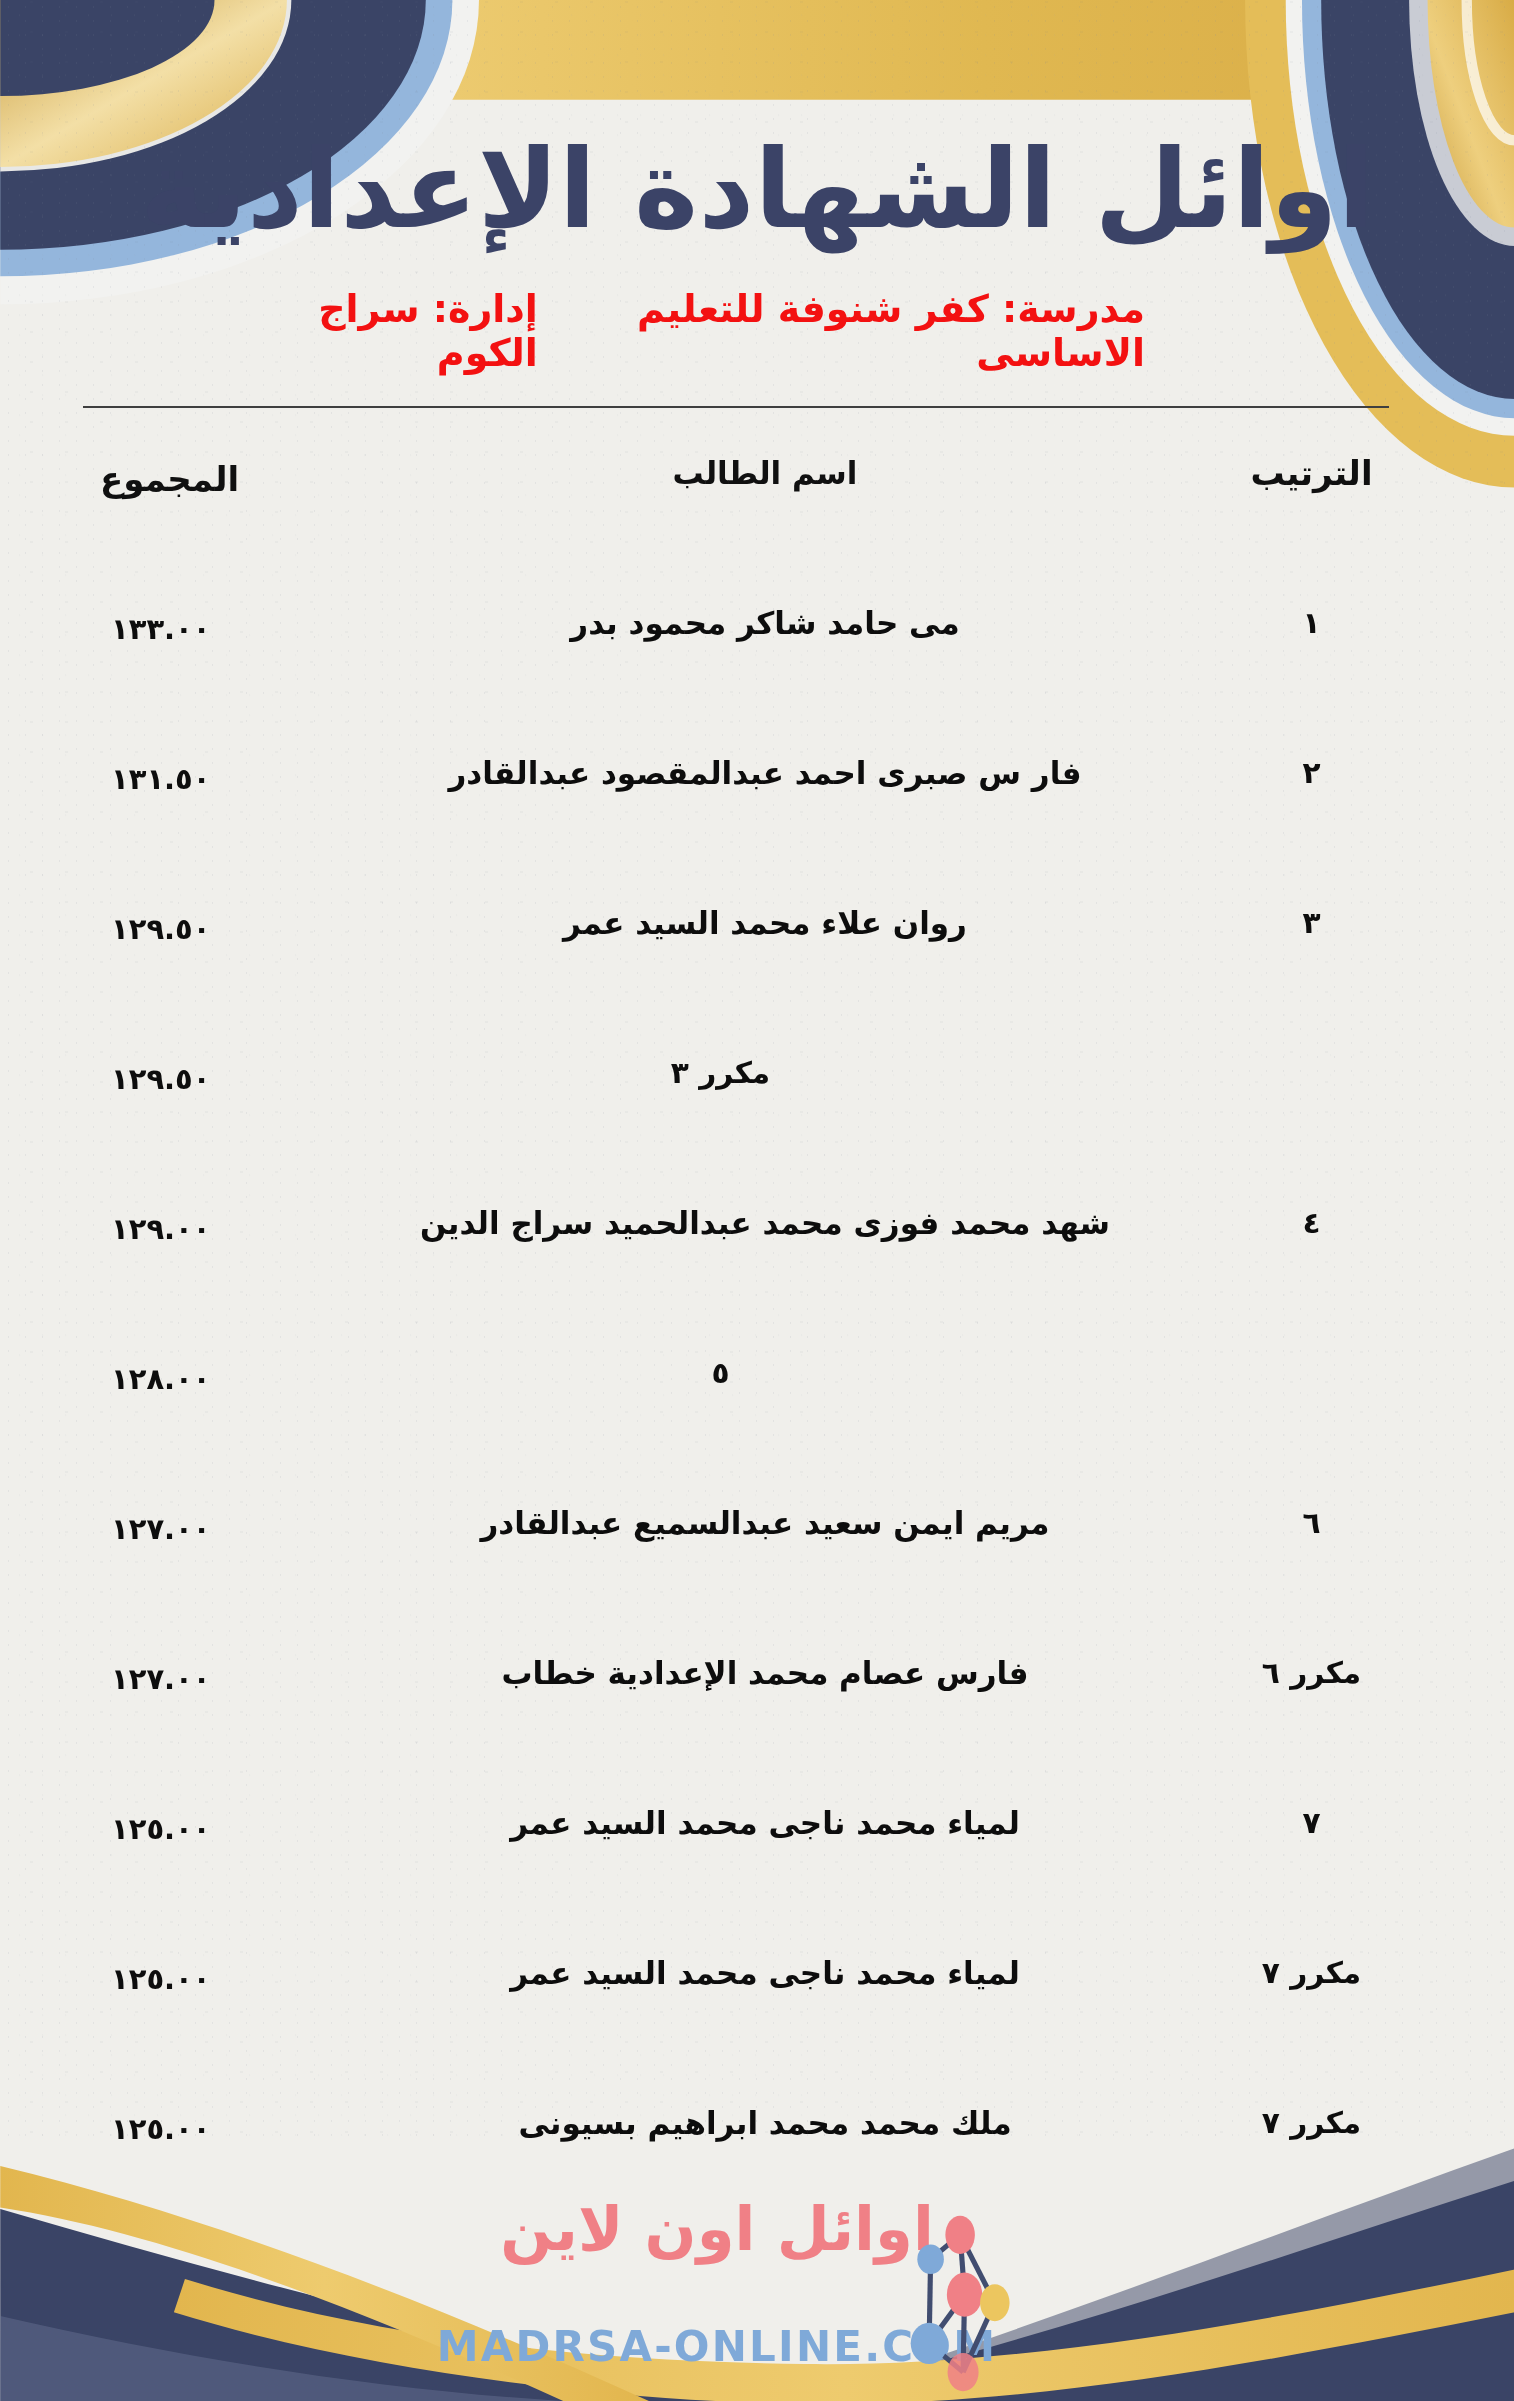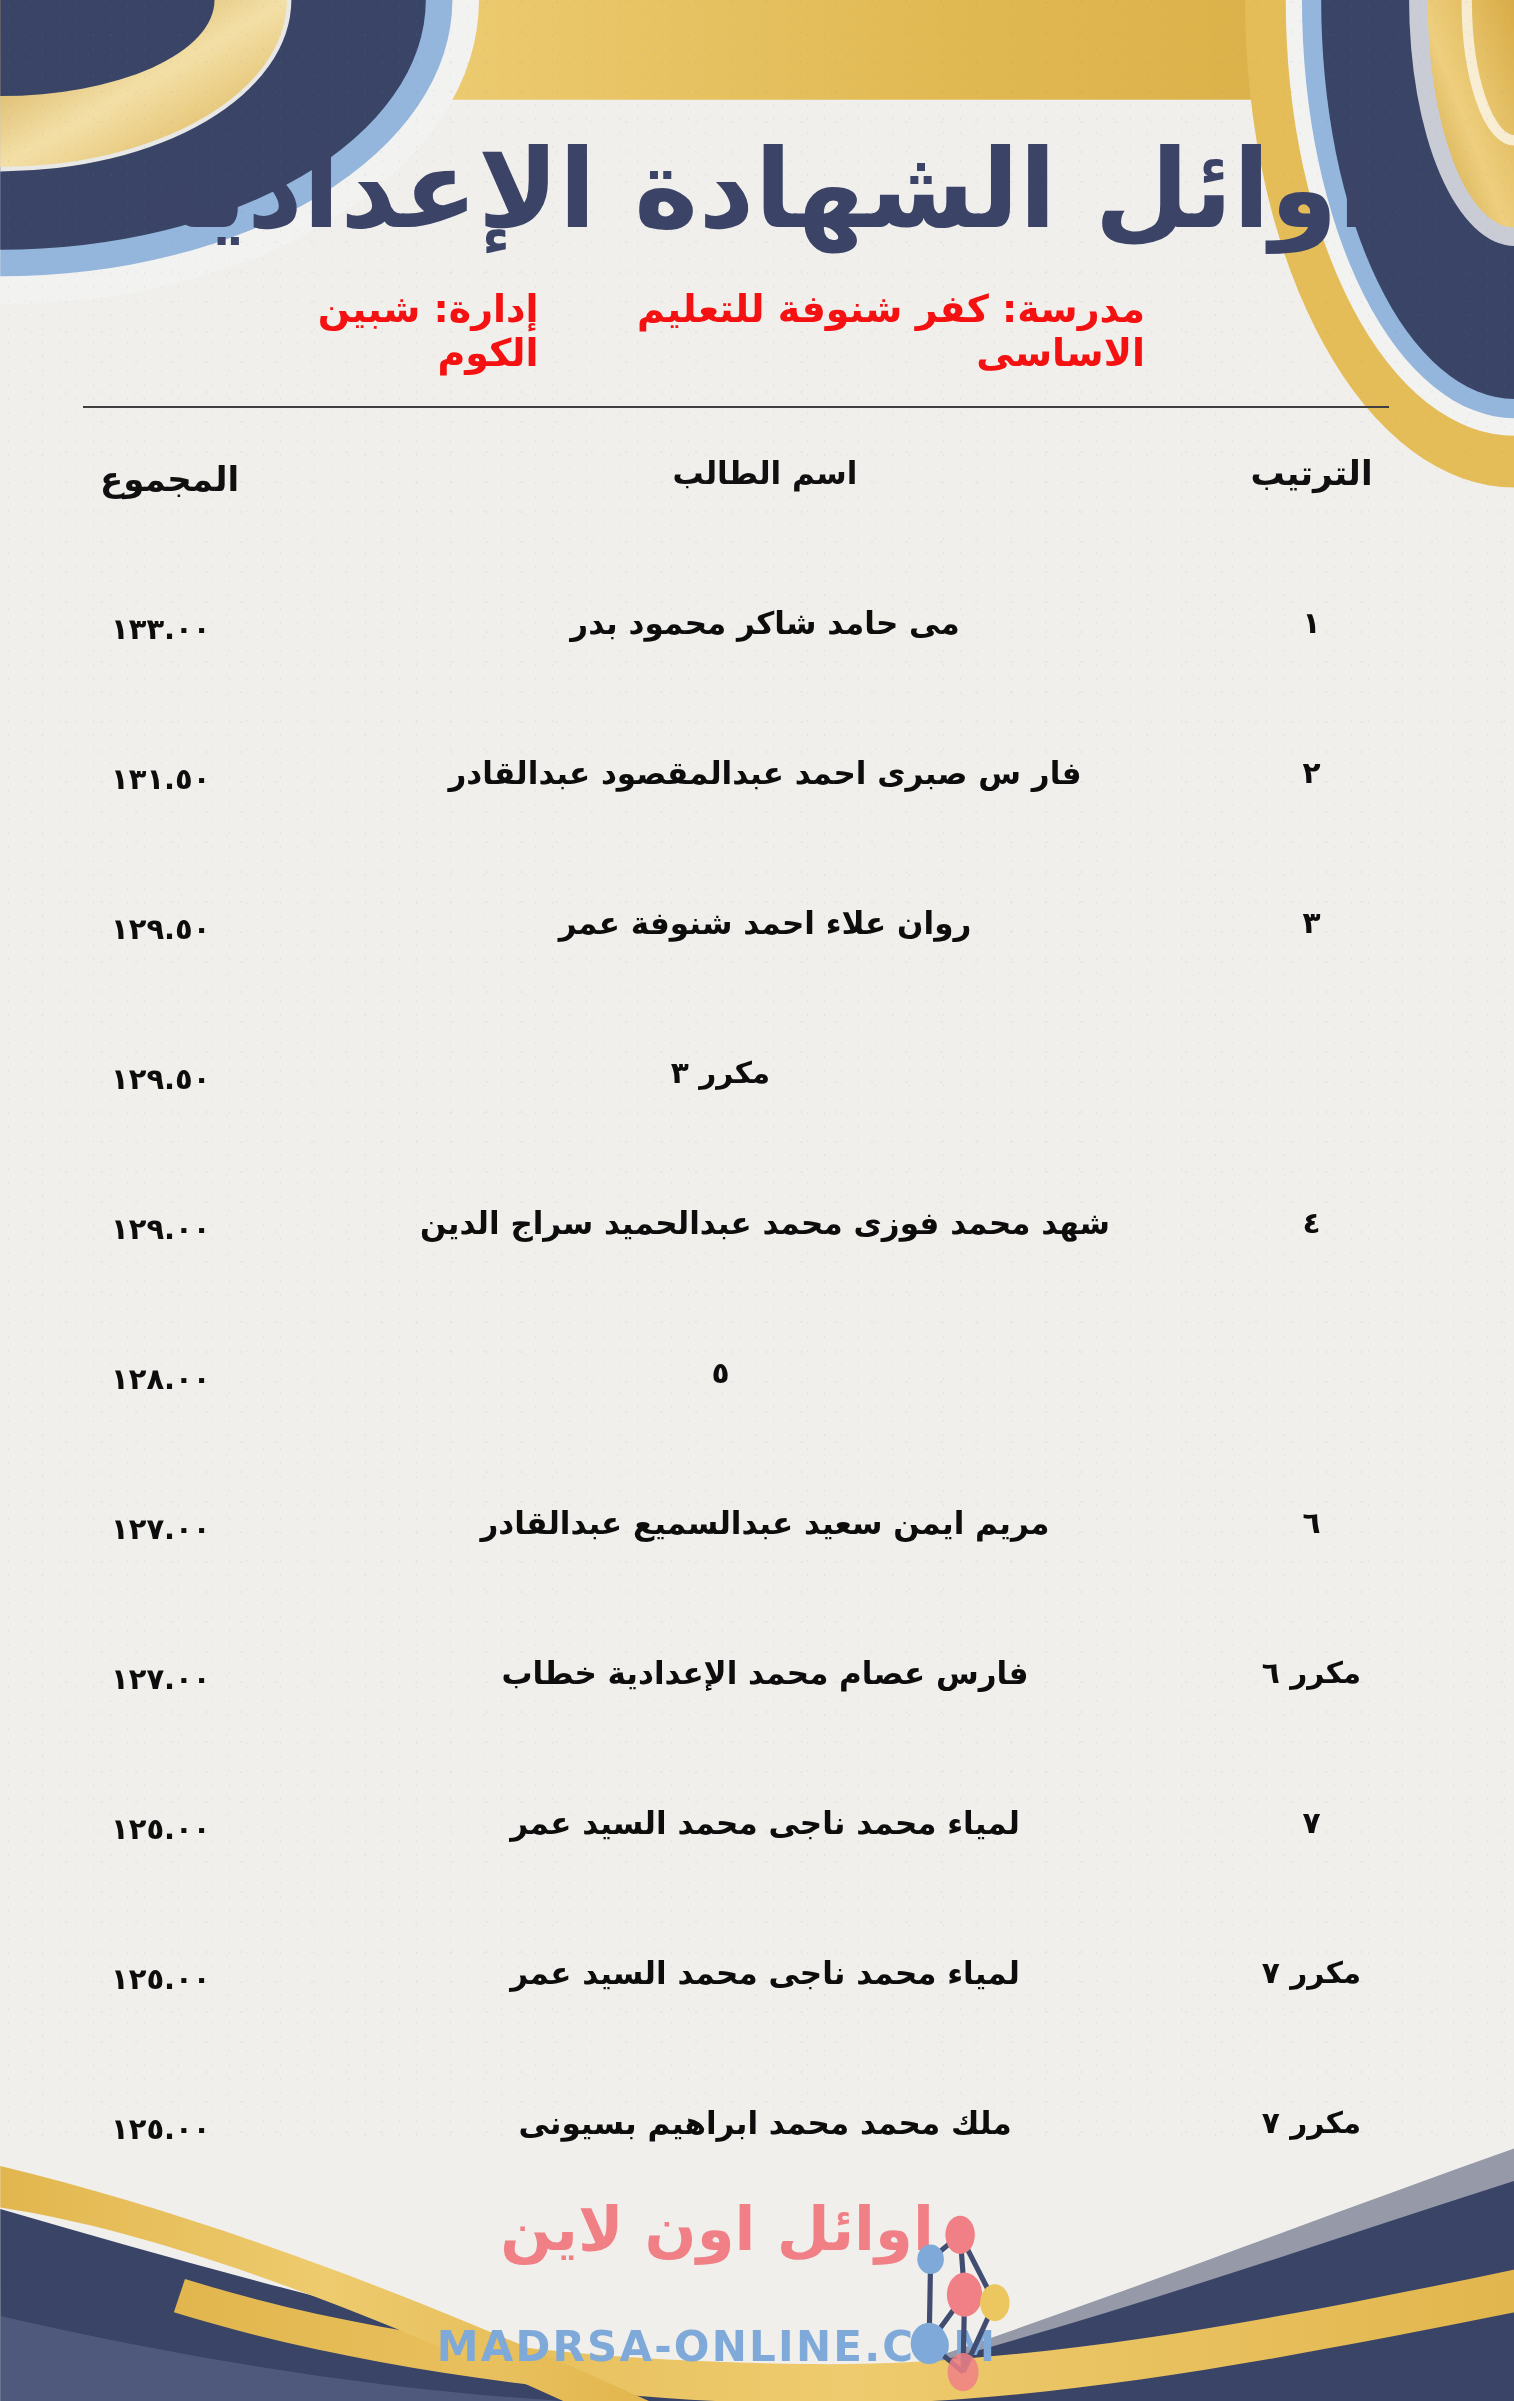--- a/index.html
+++ b/index.html
@@ -109,21 +109,21 @@
     </g>
   </svg>
 
   <div class="texture"></div>
 
   <div class="content">
     <div class="title">اوائل الشهادة الإعدادية</div>
 
     <div class="subtitle">
       <span>مدرسة: كفر شنوفة للتعليم الاساسى</span>
-      <span>إدارة: شبين الكوم</span>
+      <span>إدارة: سراج الكوم</span>
     </div>
 
     <div class="divider"></div>
 
     <div class="thead">
       <span class="cell-total">المجموع</span>
       <span class="cell-name">اسم الطالب</span>
       <span class="cell-rank">الترتيب</span>
     </div>
 
@@ -135,21 +135,21 @@
       </div>
 
       <div class="trow">
         <span class="cell-total">١٣١.٥٠</span>
         <span class="cell-name">فار س صبرى احمد عبدالمقصود عبدالقادر</span>
         <span class="cell-rank">٢</span>
       </div>
 
       <div class="trow">
         <span class="cell-total">١٢٩.٥٠</span>
-        <span class="cell-name">روان علاء احمد شنوفة عمر</span>
+        <span class="cell-name">روان علاء محمد السيد عمر</span>
         <span class="cell-rank">٣</span>
       </div>
 
       <div class="trow">
         <span class="cell-total">١٢٩.٥٠</span>
         <span class="cell-rank">مكرر ٣</span>
       </div>
 
       <div class="trow">
         <span class="cell-total">١٢٩.٠٠</span>

